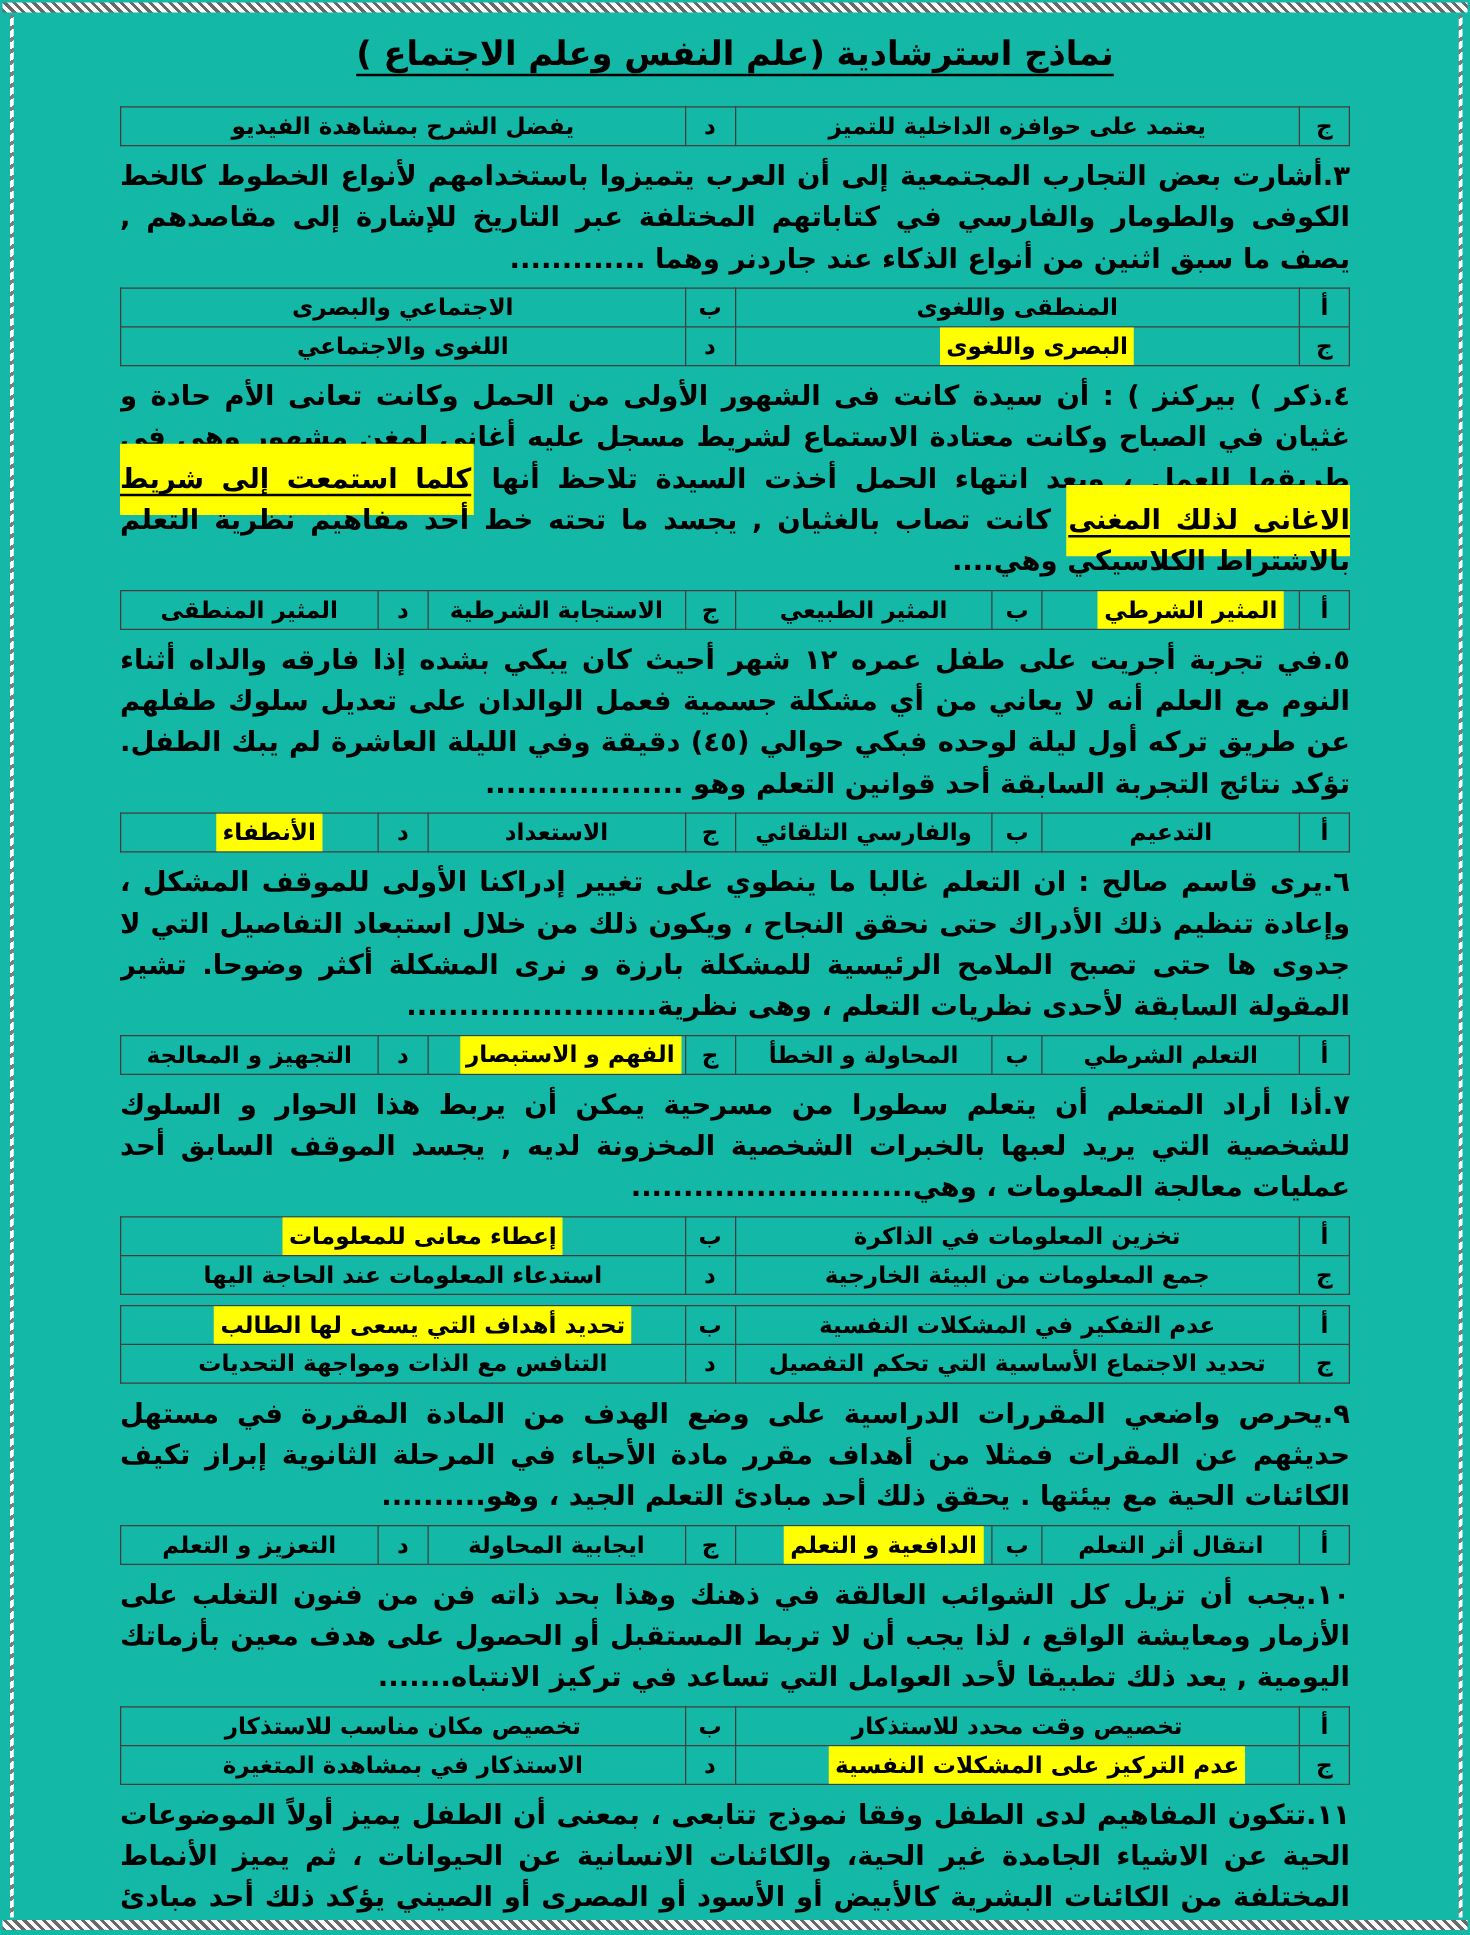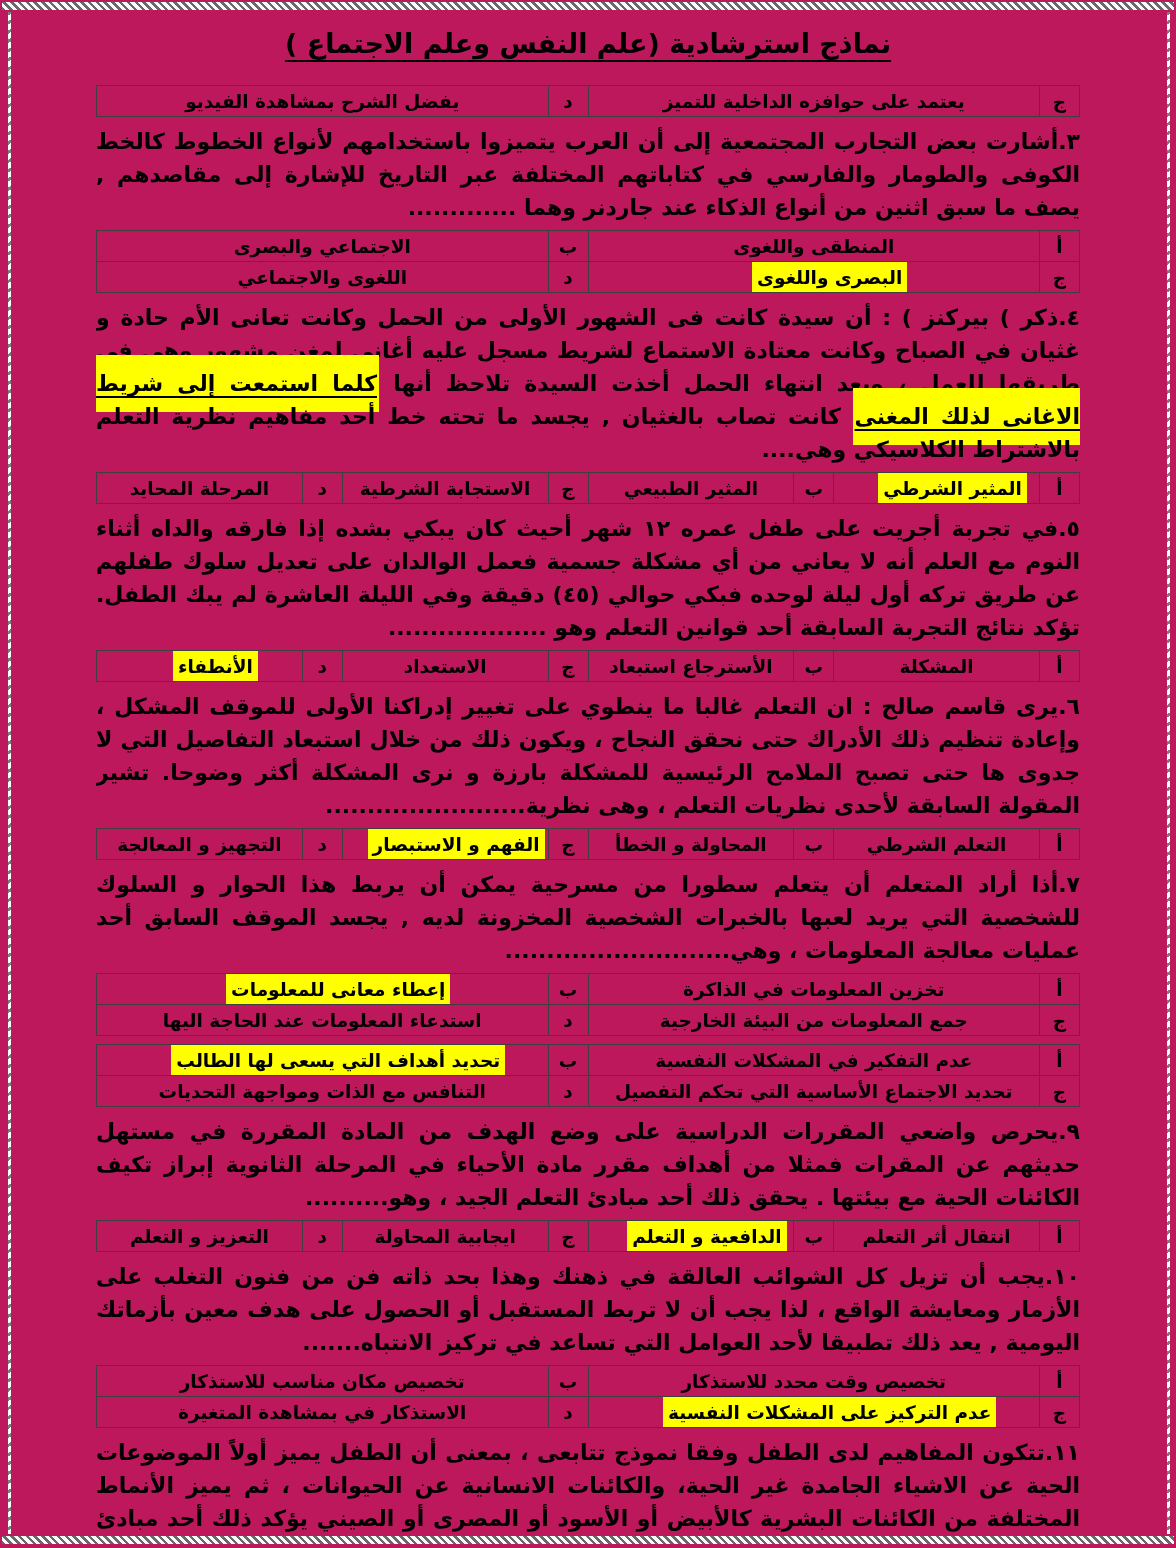--- a/index.html
+++ b/index.html
@@ -1,21 +1,21 @@
 <!DOCTYPE html>
 <html lang="ar" dir="rtl"><head>
 <meta charset="utf-8">
 <style>
   * { box-sizing: border-box; }
   html, body { margin: 0; padding: 0; background: #ffffff; }
   .page {
     position: relative;
     width: 1176px;
     height: 1548px;
-    background: #be185d;
+    background: #14b8a6;
     font-family: "DejaVu Sans", sans-serif;
     font-weight: 700;
     color: #000000;
     overflow: hidden;
   }
   
   .hatch-top, .hatch-bottom {
     position: absolute; left: 2px; right: 2px; height: 8px;
     background: repeating-linear-gradient(45deg, #696969 0px, #696969 2.5px, #fafafa 2.5px, #fafafa 5.5px);
   }
@@ -151,21 +151,21 @@
           </colgroup>
         <tbody>
           <tr>
             <td>أ</td>
             <td><span class="hl">المثير الشرطي</span></td>
             <td>ب</td>
             <td><span>المثير الطبيعي</span></td>
             <td>ج</td>
             <td><span>الاستجابة الشرطية</span></td>
             <td>د</td>
-            <td><span>المرحلة المحايد</span></td>
+            <td><span>المثير المنطقى</span></td>
           </tr>
         </tbody>
       </table>
     </section>
 
     <section>
       <p class="q">٥.في تجربة أجريت على طفل عمره ١٢ شهر أحيث كان يبكي بشده إذا فارقه والداه أثناء النوم مع العلم أنه لا يعاني من أي مشكلة جسمية فعمل الوالدان على تعديل سلوك طفلهم عن طريق تركه أول ليلة لوحده فبكي حوالي (٤٥) دقيقة وفي الليلة العاشرة لم يبك الطفل. تؤكد نتائج التجربة السابقة أحد قوانين التعلم وهو ...................</p>
       <table class="ans">
         <colgroup>
             <col class="c-letter">
@@ -173,23 +173,23 @@
             <col class="c-letter">
             <col>
             <col class="c-letter">
             <col>
             <col class="c-letter">
             <col>
           </colgroup>
         <tbody>
           <tr>
             <td>أ</td>
-            <td><span>المشكلة</span></td>
-            <td>ب</td>
-            <td><span>الأسترجاع استبعاد</span></td>
+            <td><span>التدعيم</span></td>
+            <td>ب</td>
+            <td><span>والفارسي التلقائي</span></td>
             <td>ج</td>
             <td><span>الاستعداد</span></td>
             <td>د</td>
             <td><span class="hl">الأنطفاء</span></td>
           </tr>
         </tbody>
       </table>
     </section>
 
     <section>

